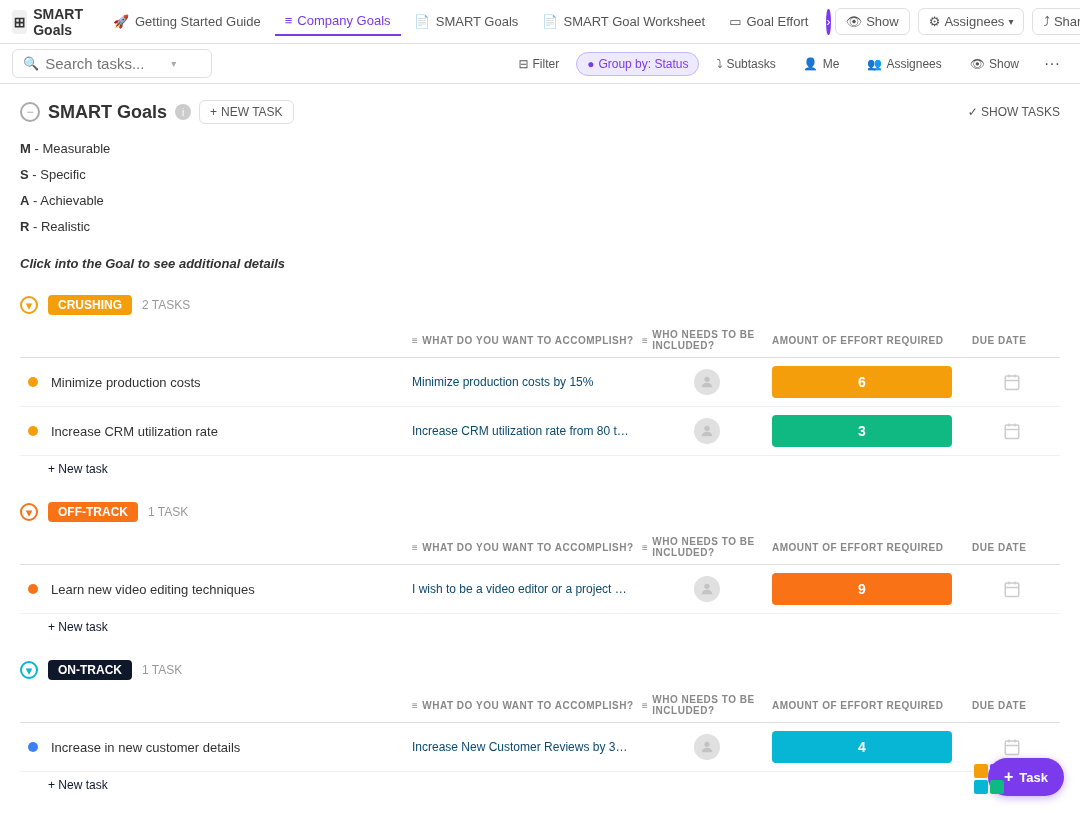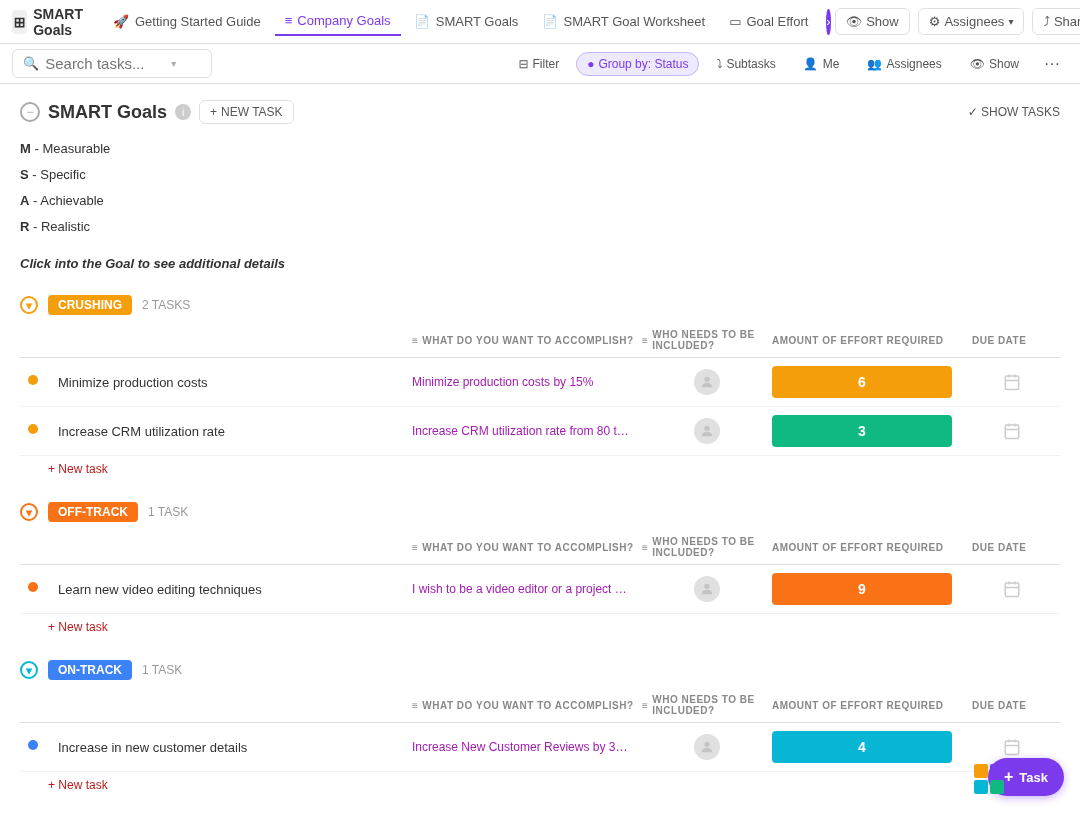--- a/index.html
+++ b/index.html
@@ -37,43 +37,43 @@
     .legend-item { font-size: 13px; color: #333; }
     .legend-letter { font-weight: 700; }
     .click-hint { font-style: italic; font-weight: 600; font-size: 13px; color: #333; margin: 12px 0 24px 0; }
 
     
     .group { margin-bottom: 24px; }
     .group-header { display: flex; align-items: center; gap: 10px; margin-bottom: 0; }
     .group-badge { padding: 3px 10px; border-radius: 4px; font-size: 12px; font-weight: 700; color: #fff; }
     .badge-crushing { background: #f59e0b; }
     .badge-off-track { background: #f97316; }
-    .badge-on-track { background: #3b82f6; }
+    .badge-on-track { background: #0f172a; }
     .group-count { font-size: 12px; color: #999; }
     .table-header { display: grid; grid-template-columns: 1fr 230px 130px 200px 80px; align-items: center; padding: 6px 8px; border-bottom: 1px solid #e0e0e0; font-size: 11px; color: #888; font-weight: 600; text-transform: uppercase; letter-spacing: 0.5px; }
     .col-header { display: flex; align-items: center; gap: 4px; }
     .table-row { display: grid; grid-template-columns: 1fr 230px 130px 200px 80px; align-items: center; padding: 8px 8px; border-bottom: 1px solid #f0f0f0; }
-    .task-name-cell { display: flex; align-items: flex-start; gap: 20px; }
+    .task-name-cell { display: flex; align-items: center; gap: 13px; }
     .task-dot { width: 10px; height: 10px; border-radius: 50%; flex-shrink: 0; }
     .task-dot.yellow { background: #f59e0b; }
     .task-dot.orange { background: #f97316; }
     .task-dot.blue { background: #3b82f6; }
     .task-name { font-size: 13px; color: #333; cursor: pointer; }
-    .task-accomplish { font-size: 12px; color: #a21caf; white-space: nowrap; overflow: hidden; text-overflow: ellipsis; max-width: 220px; }
+    .task-accomplish { font-size: 12px; color: #0c4a6e; white-space: nowrap; overflow: hidden; text-overflow: ellipsis; max-width: 220px; }
     .task-person { display: flex; align-items: center; justify-content: center; }
     .person-icon { width: 26px; height: 26px; border-radius: 50%; background: #e0e0e0; display: flex; align-items: center; justify-content: center; position: relative; }
     .person-icon svg { width: 16px; height: 16px; opacity: 0.4; }
     .effort-cell { display: flex; align-items: center; }
     .effort-bar { border-radius: 4px; height: 32px; display: flex; align-items: center; justify-content: center; font-weight: 700; font-size: 14px; color: #fff; min-width: 180px; width: 180px; }
     .effort-yellow { background: #f59e0b; }
     .effort-teal { background: #10b981; }
     .effort-orange { background: #f97316; }
     .effort-cyan { background: #06b6d4; }
     .due-date-cell { display: flex; align-items: center; justify-content: center; }
-    .new-task-row { padding: 6px 8px 2px 28px; font-size: 12px; color: #b91c1c; cursor: pointer; }
+    .new-task-row { padding: 6px 8px 2px 28px; font-size: 12px; color: #0f172a; cursor: pointer; }
 
     
     .fab { position: fixed; bottom: 20px; right: 16px; display: flex; align-items: center; gap: 6px; background: #7c3aed; color: #fff; padding: 10px 16px; border-radius: 20px; cursor: pointer; font-size: 13px; font-weight: 600; box-shadow: 0 2px 8px rgba(124,58,237,0.4); }
     .fab-icon { font-size: 16px; font-weight: 700; }
 
     .circle-toggle { width: 18px; height: 18px; border-radius: 50%; border: 2px solid currentColor; display: flex; align-items: center; justify-content: center; cursor: pointer; flex-shrink: 0; }
   </style>
 </head>
 <body>
 

